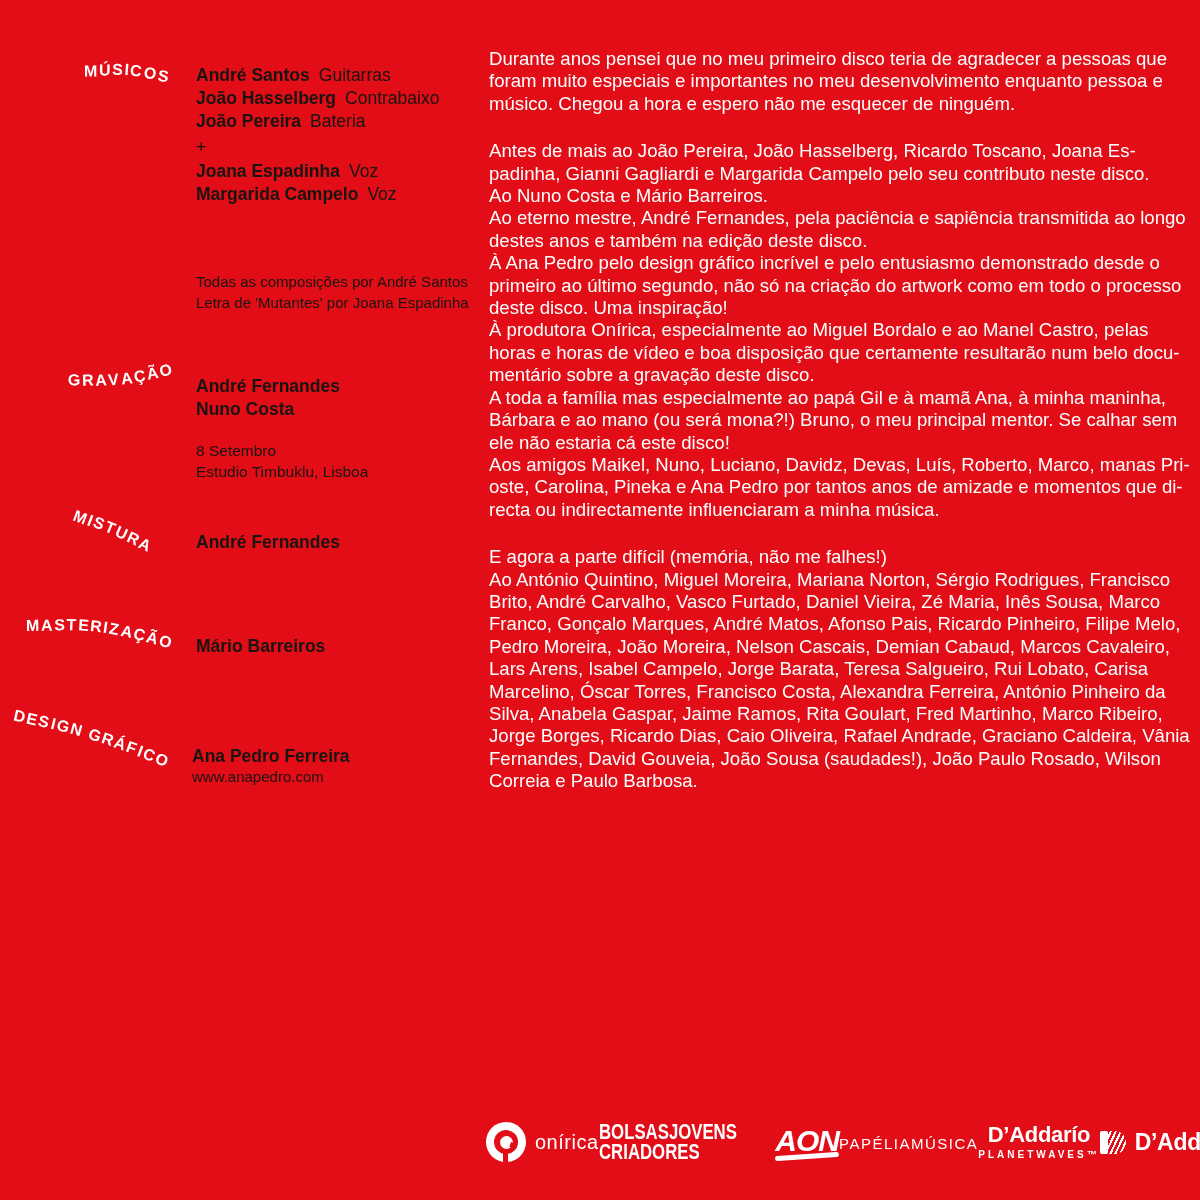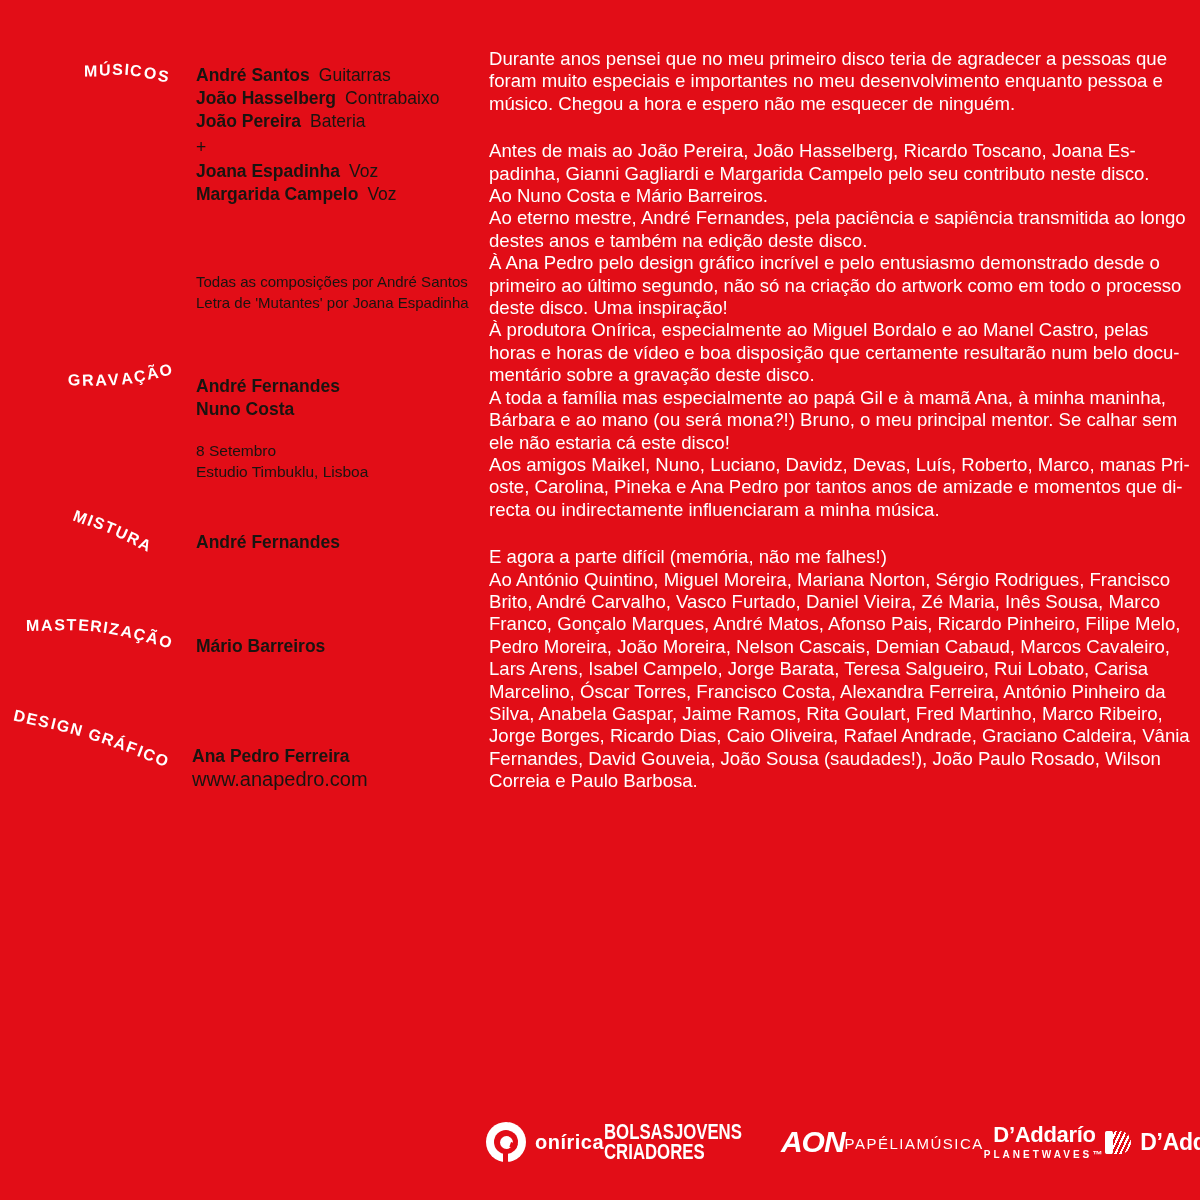--- a/index.html
+++ b/index.html
@@ -26,21 +26,21 @@
   .entry-name{font-weight:bold}
   .entry-role{margin-left:9px}
   .plus-row{line-height:26px}
   #musicians-notes{left:196px;top:272px;font-size:15px;line-height:20.5px;white-space:pre-line}
   .names-bold{font-weight:bold;font-size:17.5px;line-height:23px;white-space:pre-line}
   #gravacao-names{left:196px;top:375px}
   #gravacao-details{left:196px;top:441px;font-size:15.5px;line-height:20.5px;white-space:pre-line}
   #mistura-names{left:196px;top:531px}
   #masterizacao-names{left:196px;top:635px}
   #design-names{left:192px;top:745px}
-  #design-site{left:192px;top:768px;font-size:20px}
+  #design-site{left:192px;top:768px;font-size:15px}
 
   
   #ack{
     position:absolute;left:489px;top:48px;width:702px;color:#ffffff;
     font-size:18.6px;line-height:22.4px;
   }
   .para{white-space:pre-line}
   .para + .para{margin-top:25px}
 
   
@@ -50,26 +50,26 @@
   }
   .logo{display:flex;align-items:center}
   
   .oni{gap:9px}
   .oni-icon{position:relative;width:40px;height:40px}
   .oni-ring{position:absolute;inset:0;border-radius:50%;background:#fff}
   .oni-hole{position:absolute;inset:8px;border-radius:50%;background:#e20d17}
   .oni-dot{position:absolute;left:50%;top:50%;width:13px;height:13px;margin:-6.5px 0 0 -6.5px;border-radius:50%;background:#fff}
   .oni-cut{position:absolute;left:17px;bottom:0;width:5px;height:10px;background:#e20d17}
   .oni-notch{position:absolute;right:9px;top:21px;width:7px;height:5px;background:#e20d17;transform:rotate(20deg)}
-  .oni-text{font-size:20px;font-weight:bold;letter-spacing:.5px}
+  .oni-text{font-size:20px;font-weight:normal;letter-spacing:.5px}
   
   .bolsas{font-weight:bold;font-size:21.5px;line-height:.93;letter-spacing:0;
           transform:scaleX(.78);transform-origin:left center;white-space:nowrap}
   
-  .aon{flex-direction:row;align-items:stretch}
+  .aon{flex-direction:column;align-items:stretch}
   .aon-word{font-style:italic;font-weight:900;font-size:30px;letter-spacing:-1px;line-height:1}
   .aon-swoosh{height:5px;background:#fff;border-radius:3px;transform:rotate(-4deg);margin-top:-2px}
   
   .papelia{font-size:21px;font-weight:500;letter-spacing:1.5px;font-variant:small-caps}
   
   .ddpw{flex-direction:column;align-items:center}
   .ddpw-name{font-weight:800;font-size:22px;letter-spacing:-.3px;line-height:1}
   .ddpw-sub{font-size:10px;font-weight:bold;letter-spacing:3px;margin-top:3px}
   
   .dd{gap:9px}

